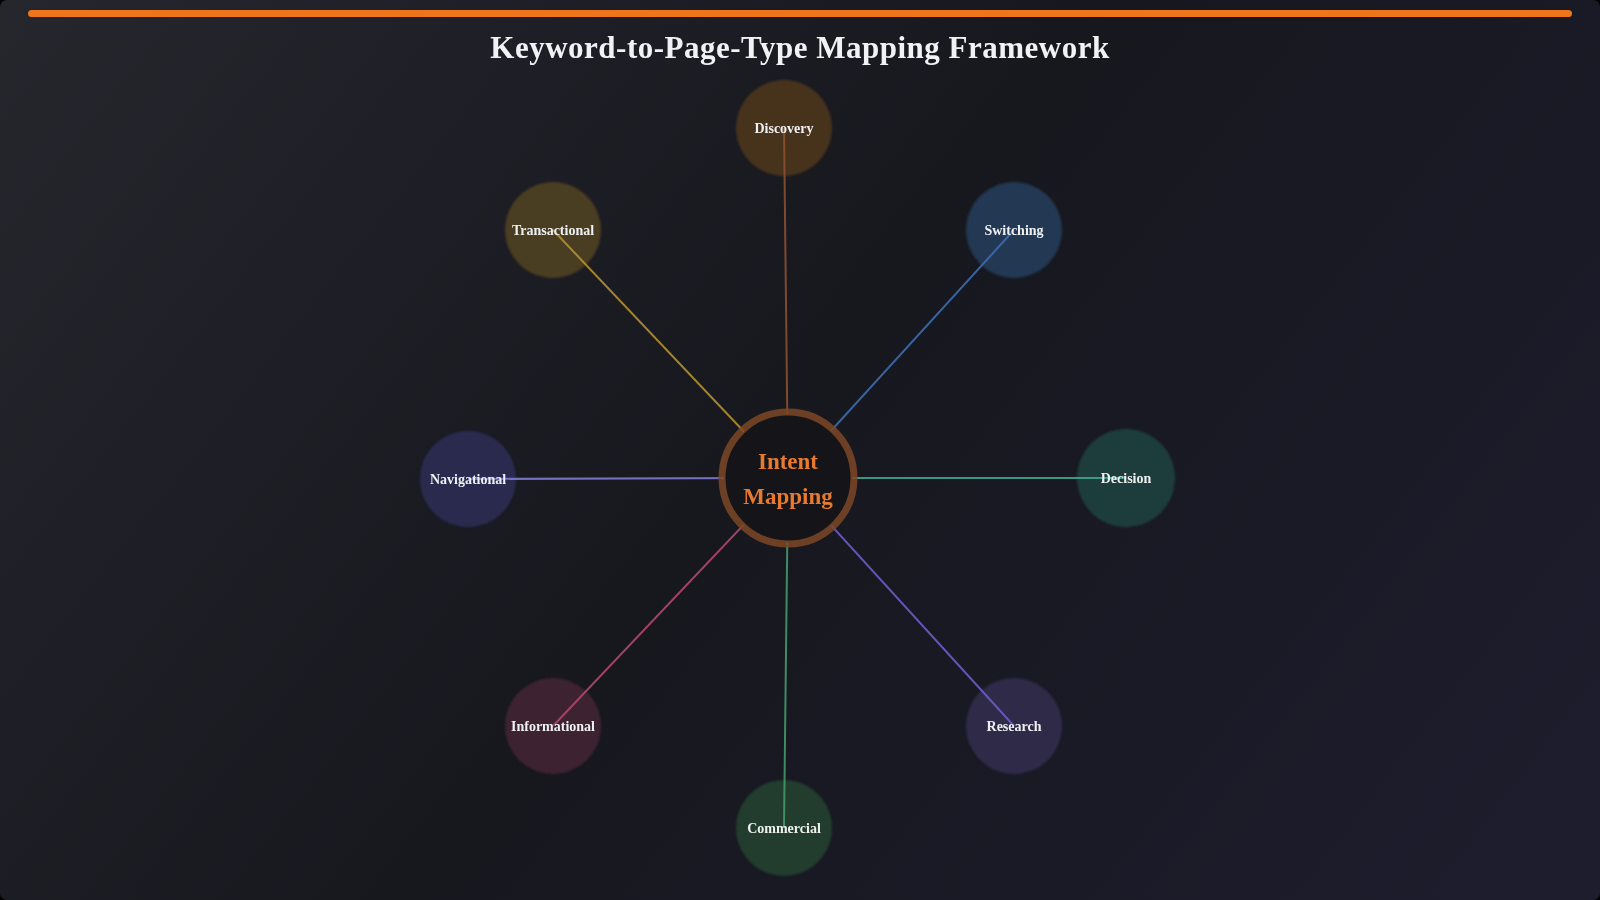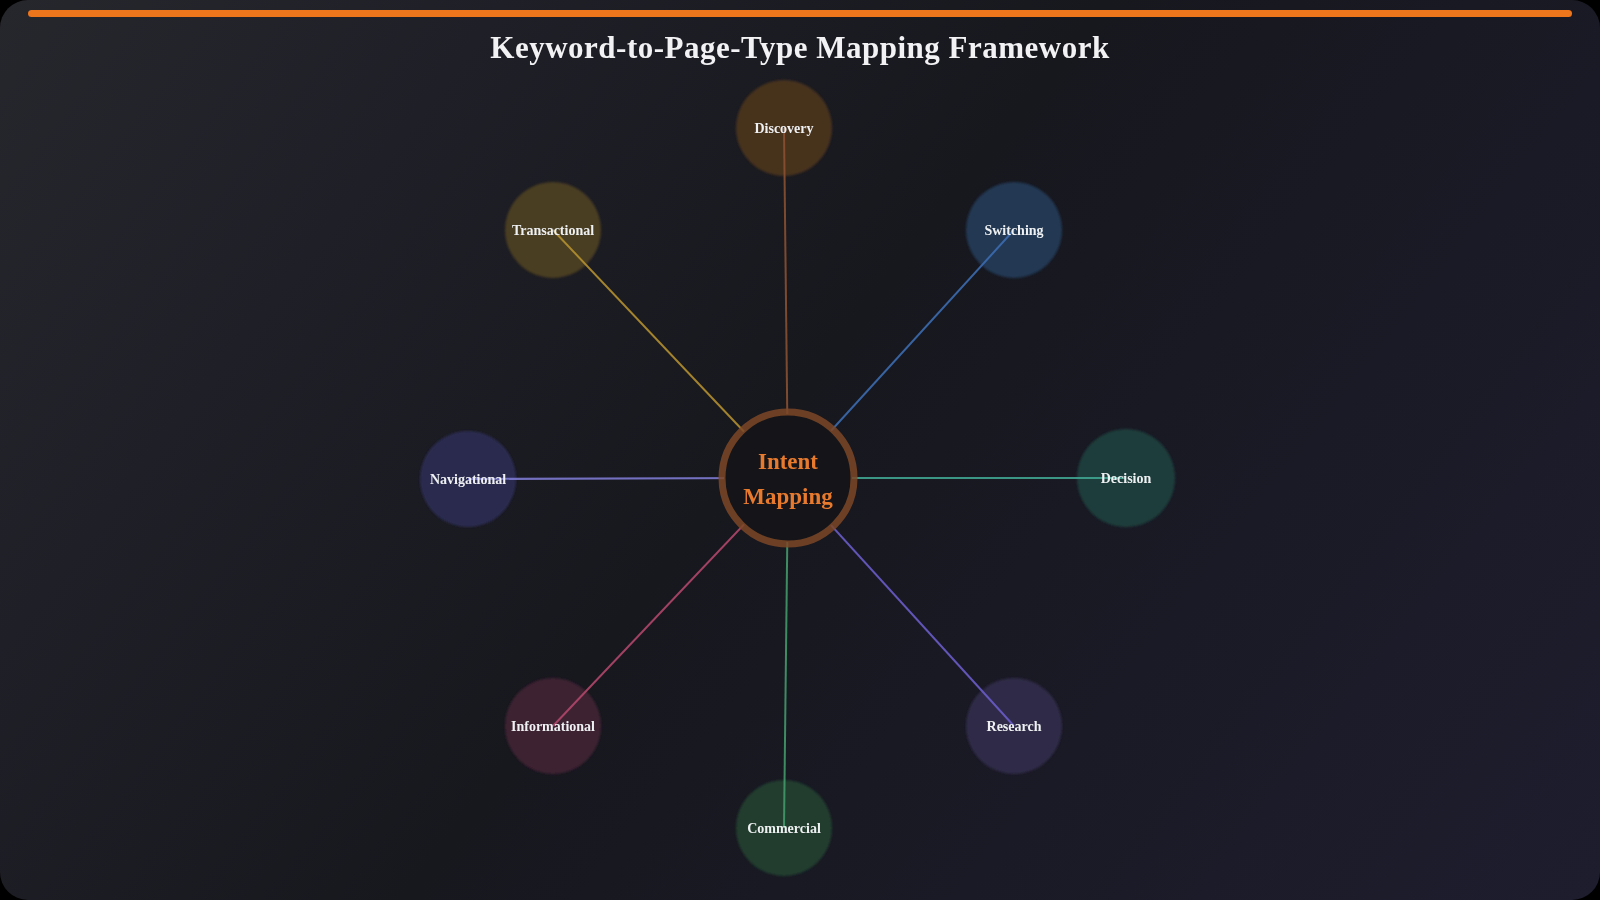--- a/index.html
+++ b/index.html
@@ -7,21 +7,21 @@
     padding: 0;
     width: 1600px;
     height: 900px;
     background: #000;
     font-family: "Liberation Serif", serif;
     overflow: hidden;
   }
   .card {
     position: absolute;
     inset: 0;
-    border-radius: 28px;
+    border-radius: 7px;
     background: linear-gradient(128deg, #26262d 0%, #1f1f27 22%, #17171e 48%, #1a1a26 72%, #1d1d2e 100%);
     overflow: hidden;
   }
   .accent-bar {
     position: absolute;
     left: 28px;
     right: 28px;
     top: 10px;
     height: 7px;
     border-radius: 4px;

